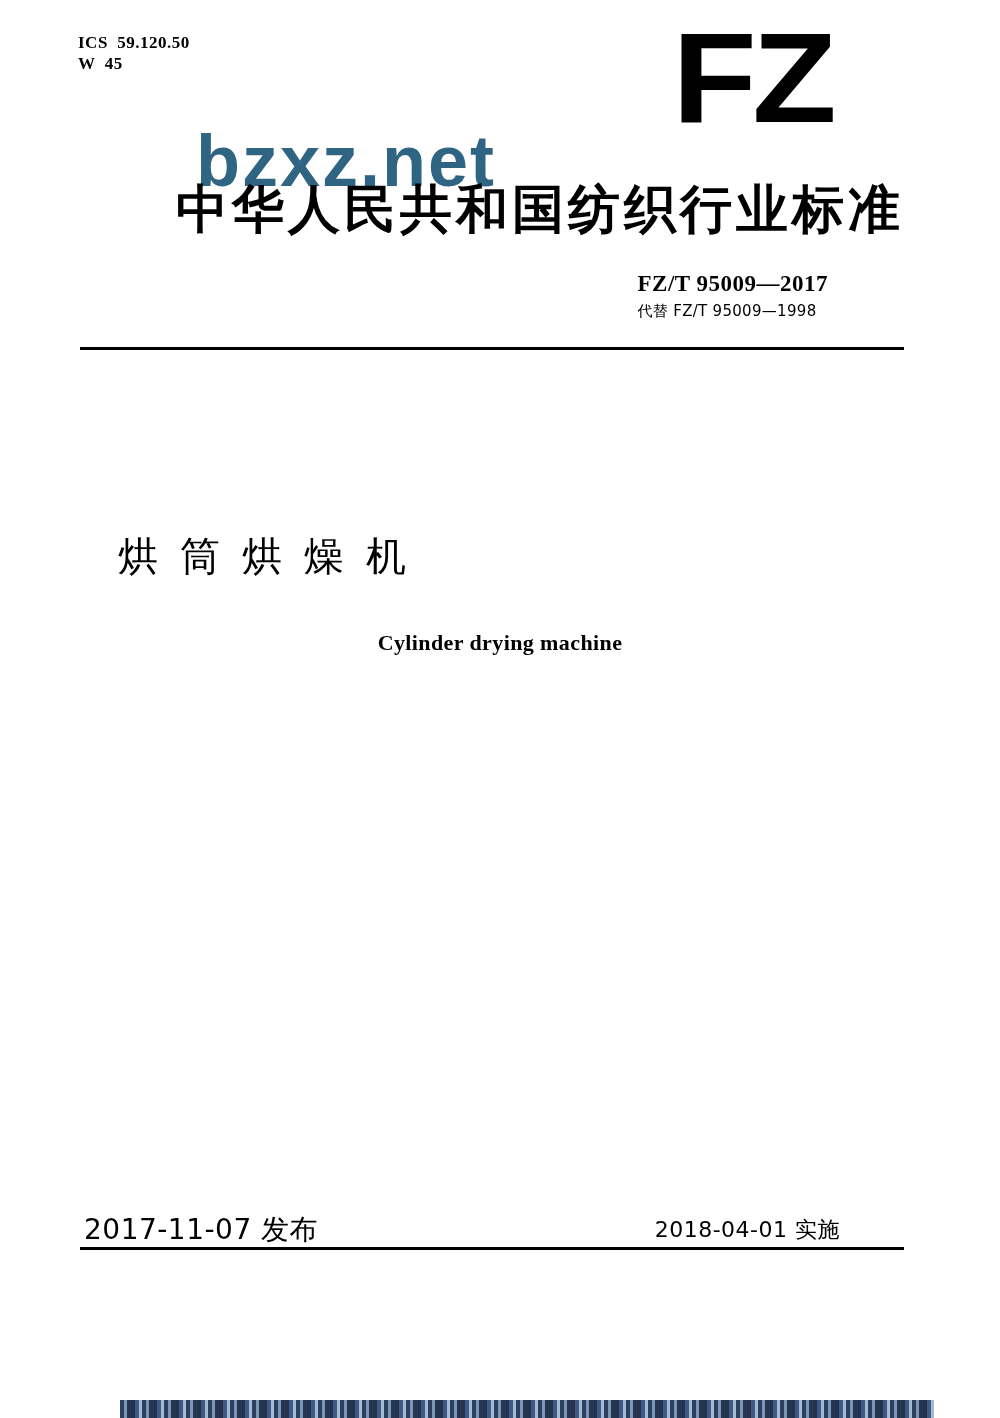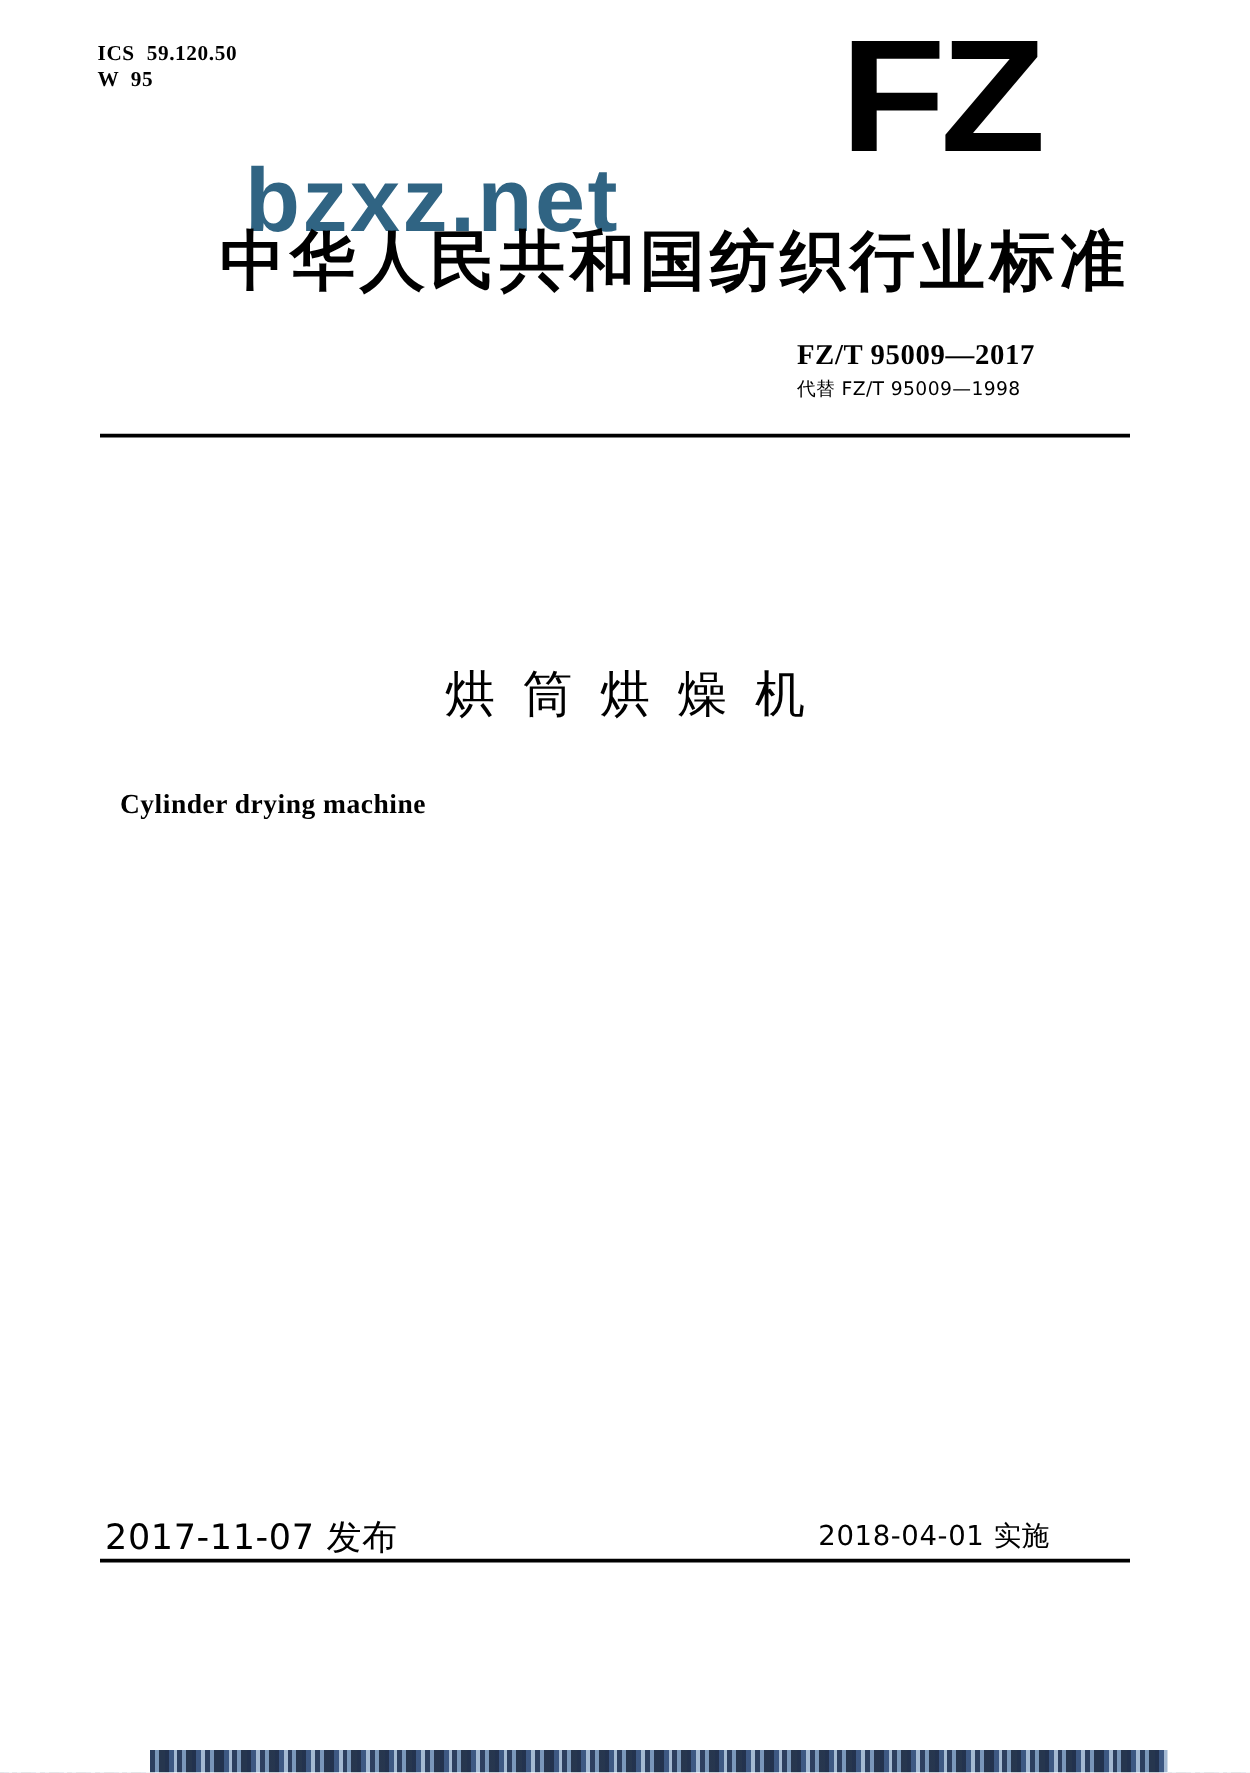--- a/index.html
+++ b/index.html
@@ -121,33 +121,32 @@
     height: 3px;
     background: #000;
   }
 
   
   .title-cn {
     position: absolute;
     left: 96px;
     top: 530px;
     width: 808px;
-    text-align: center;
     font-family: "DejaVu Sans", sans-serif;
     font-size: 40px;
     line-height: 52px;
     letter-spacing: 22px;
     text-indent: 22px;
   }
   .title-en {
     position: absolute;
     left: 96px;
     top: 628px;
     width: 808px;
-    text-align: left;
+    text-align: center;
     font-family: "Liberation Serif", serif;
     font-weight: bold;
     font-size: 22px;
     line-height: 30px;
     letter-spacing: 0.4px;
   }
 
   
   .date-issue {
     position: absolute;
@@ -212,21 +211,21 @@
   .bottom-strip .left-cap { left: 0; width: 120px; }
   .bottom-strip .right-cap { right: 0; width: 66px; }
 </style>
 </head>
 <body>
 
 <div class="page">
 
   <div class="codes">
     <div>ICS  59.120.50</div>
-    <div>W  95</div>
+    <div>W  45</div>
   </div>
 
   <div class="fz-logo">FZ</div>
 
   <div class="watermark">bzxz.net</div>
 
   <div class="std-heading">中华人民共和国纺织行业标准</div>
 
   <div class="std-number">
     <div class="main">FZ/T  95009—2017</div>

